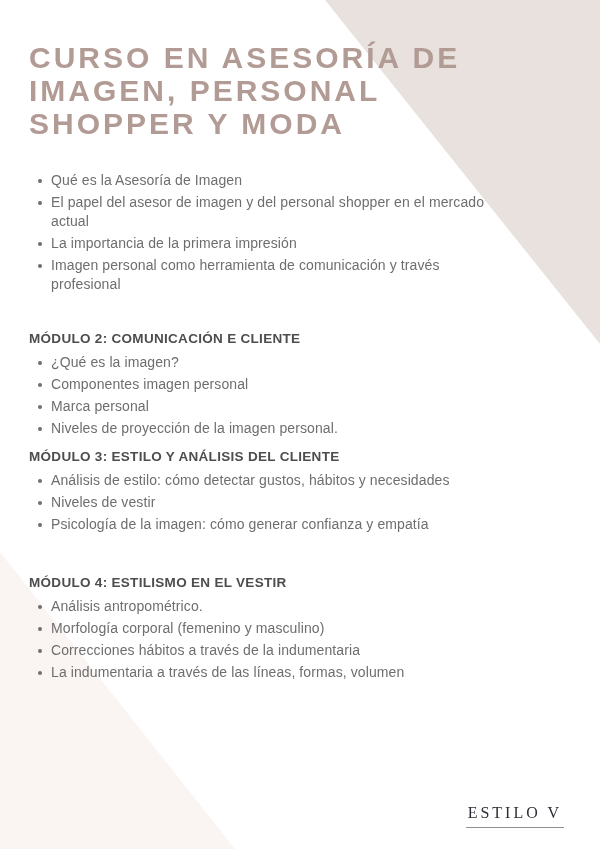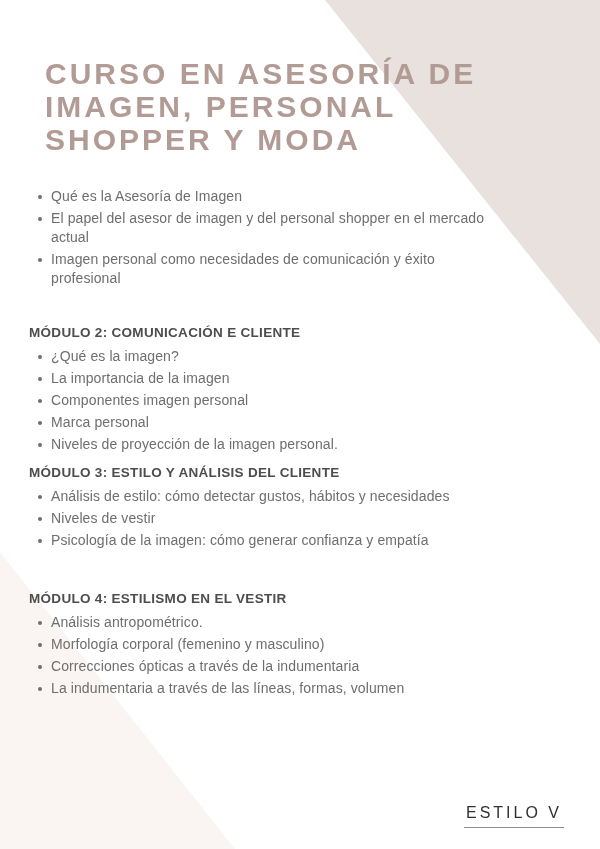--- a/index.html
+++ b/index.html
@@ -19,21 +19,21 @@
     background:var(--bg);
     position:relative;
     overflow:hidden;
     font-family:"Liberation Sans",sans-serif;
   }
   .tri{position:absolute;left:0;top:0;width:600px;height:849px;pointer-events:none;}
   .tri-tr{background:var(--tri-top);clip-path:polygon(325px 0,600px 0,600px 344px);}
   .tri-bl{background:var(--tri-bottom);clip-path:polygon(0 552px,235px 849px,0 849px);}
   main{position:relative;padding:41px 30px 0 29px;}
   h1{
-    margin:16px;
+    margin:0;
     font-size:30px;
     line-height:33px;
     font-weight:bold;
     letter-spacing:3px;
     color:var(--title);
     white-space:pre-line;
   }
   .module h2{
     margin:0;
     font-size:13.5px;
@@ -64,21 +64,21 @@
   .txt{white-space:pre-line;letter-spacing:0.1px;}
   #modules section:nth-child(1){margin-top:31px;}
   #modules section:nth-child(1) ul{margin-top:21px;}
   #modules section:nth-child(2){margin-top:36px;}
   #modules section:nth-child(n+2) ul{margin-top:5px;}
   #modules section:nth-child(3){margin-top:10px;}
   #modules section:nth-child(4){margin-top:40px;}
   .logo{
     position:absolute;
     right:36px;bottom:21px;
-    font-family:Liberation Sans, sans-serif;
+    font-family:Liberation Serif, serif;
     font-size:16px;
     letter-spacing:3px;
     color:var(--logo);
     border-bottom:1px solid var(--logo-line);
     padding:0 2px 5px 2px;
   }
 </style>
 </head>
 <body>
 
@@ -96,35 +96,35 @@
             <span class="dot"></span>
             <span class="txt">Qué es la Asesoría de Imagen</span>
           </li>
           <li>
             <span class="dot"></span>
             <span class="txt">El papel del asesor de imagen y del personal shopper en el mercado
 actual</span>
           </li>
           <li>
             <span class="dot"></span>
-            <span class="txt">Imagen personal como necesidades de comunicación y éxito
+            <span class="txt">La importancia de la primera impresión</span>
+          </li>
+          <li>
+            <span class="dot"></span>
+            <span class="txt">Imagen personal como herramienta de comunicación y través
 profesional</span>
           </li>
         </ul>
       </section>
       <section class="module">
         <h2>MÓDULO 2: COMUNICACIÓN E CLIENTE</h2>
         <ul>
           <li>
             <span class="dot"></span>
             <span class="txt">¿Qué es la imagen?</span>
-          </li>
-          <li>
-            <span class="dot"></span>
-            <span class="txt">La importancia de la imagen</span>
           </li>
           <li>
             <span class="dot"></span>
             <span class="txt">Componentes imagen personal</span>
           </li>
           <li>
             <span class="dot"></span>
             <span class="txt">Marca personal</span>
           </li>
           <li>
@@ -156,21 +156,21 @@
           <li>
             <span class="dot"></span>
             <span class="txt">Análisis antropométrico.</span>
           </li>
           <li>
             <span class="dot"></span>
             <span class="txt">Morfología corporal (femenino y masculino)</span>
           </li>
           <li>
             <span class="dot"></span>
-            <span class="txt">Correcciones ópticas a través de la indumentaria</span>
+            <span class="txt">Correcciones hábitos a través de la indumentaria</span>
           </li>
           <li>
             <span class="dot"></span>
             <span class="txt">La indumentaria a través de las líneas, formas, volumen</span>
           </li>
         </ul>
       </section>
     </div>
 </main>
 

